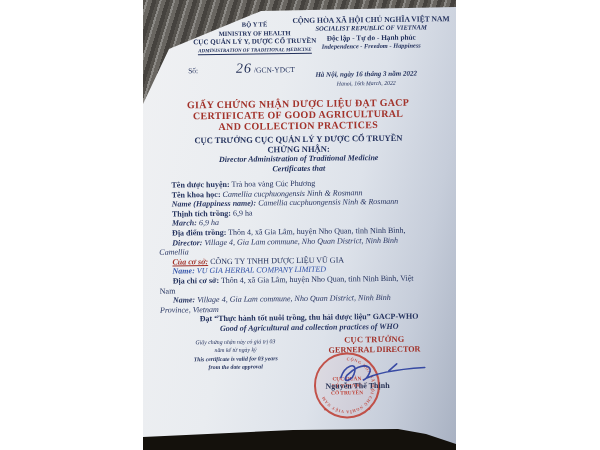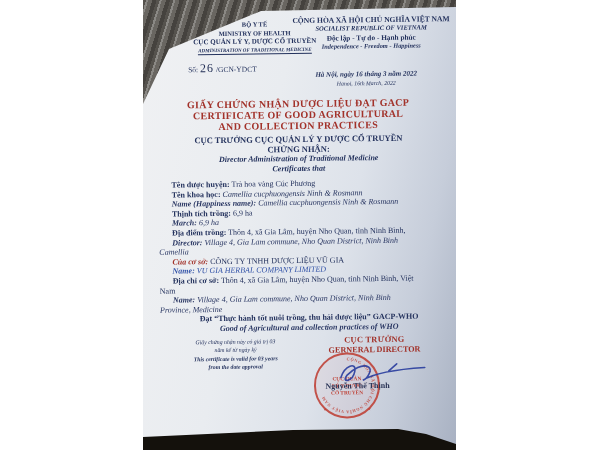--- a/index.html
+++ b/index.html
@@ -21,21 +21,21 @@
   .abs{position:absolute;}
   .ctr{text-align:center;}
   
   #hdr-left{left:39px;top:20px;width:150px;color:var(--navy,#25335e);}
   #hdr-left .l1{font-size:6.5px;font-weight:bold;line-height:8.5px;}
   #hdr-left .l2{font-size:6.5px;font-weight:bold;line-height:8.5px;}
   #hdr-left .l3{font-size:7px;font-weight:bold;line-height:9px;}
   #hdr-left .l4{font-size:5px;font-style:italic;font-weight:bold;line-height:7px;}
   #hdr-left .l4 span{border-bottom:0.5px solid var(--navy,#25335e);padding-bottom:1px;}
   #doc-number{left:47px;top:60px;font-size:7.5px;color:var(--navy,#25335e);white-space:nowrap;}
-  #doc-number .hand{font-size:12px;letter-spacing:1px;color:#1d2a52;}
+  #doc-number .hand{font-style:italic;font-size:14px;letter-spacing:1px;color:#1d2a52;margin-left:36px;}
   
   #hdr-right{left:148px;top:16px;width:165px;color:var(--navy,#25335e);}
   #hdr-right .l1{font-size:7.6px;font-weight:bold;line-height:9px;white-space:nowrap;}
   #hdr-right .l2{font-size:6.6px;font-weight:bold;font-style:italic;line-height:8.5px;}
   #hdr-right .l3{font-size:7.3px;font-weight:bold;line-height:9px;}
   #hdr-right .l4{font-size:6.4px;font-weight:bold;font-style:italic;line-height:8.5px;}
   #date-block{left:150px;top:71px;width:150px;color:var(--navy,#25335e);}
   #date-block .dv{font-size:7px;font-weight:bold;font-style:italic;line-height:9px;}
   #date-block .de{font-size:5.8px;font-style:italic;line-height:8px;}
   
@@ -48,21 +48,21 @@
   #subtitle .s3{font-size:8px;font-weight:bold;font-style:italic;line-height:9.6px;}
   #subtitle .s4{font-size:8px;font-weight:bold;font-style:italic;line-height:9.6px;}
   
   #body-block{left:16px;top:179px;width:288px;}
   .bl{height:9.6px;line-height:9.6px;font-size:8px;white-space:nowrap;
       text-indent:13px;color:var(--navy,#25335e);}
   .bl .lbl{font-weight:bold;}
   .bl.en{font-style:italic;color:#2a3763;}
   .bl.cont{text-indent:0;}
   .bl.blue{color:var(--blue,#3353a8);}
-  .bl .redlbl{color:var(--red,#a2322a);font-style:italic;}
+  .bl .redlbl{color:var(--red,#a2322a);font-style:italic;text-decoration:underline;}
   .bl.sci .val{font-style:italic;}
   .bl.center{text-align:center;text-indent:0;font-weight:bold;padding-left:10px;}
   
   #note{left:25px;top:337px;width:132px;color:var(--navy,#25335e);font-style:italic;}
   #note .n{font-size:5.8px;line-height:8.4px;}
   #note .nb{font-size:5.8px;line-height:8.4px;font-weight:bold;}
   #sign-title{left:150px;top:336px;width:160px;color:var(--red,#b03a30);font-weight:bold;}
   #sign-title .t1{font-size:8.4px;line-height:10px;letter-spacing:.3px;}
   #sign-title .t2{font-size:8.2px;line-height:10px;}
   #signer-name{left:150px;top:382px;width:125px;color:#2b3557;font-weight:bold;font-size:8px;}
@@ -121,21 +121,21 @@
         <div class="bl vn"><span class="lbl">Thịnh tích trồng:</span><span class="val"> 6,9 ha</span></div>
         <div class="bl en"><span class="lbl">March:</span><span class="val"> 6,9 ha</span></div>
         <div class="bl vn"><span class="lbl">Địa điểm trồng:</span><span class="val"> Thôn 4, xã Gia Lâm, huyện Nho Quan, tỉnh Ninh Bình,</span></div>
         <div class="bl en"><span class="lbl">Director:</span><span class="val"> Village 4, Gia Lam commune, Nho Quan District, Ninh Binh</span></div>
         <div class="bl en cont"><span class="val">Camellia</span></div>
         <div class="bl vn"><span class="lbl redlbl">Của cơ sở:</span><span class="val"> CÔNG TY TNHH DƯỢC LIỆU VŨ GIA</span></div>
         <div class="bl en blue"><span class="lbl">Name:</span><span class="val"> VU GIA HERBAL COMPANY LIMITED</span></div>
         <div class="bl vn"><span class="lbl">Địa chỉ cơ sở:</span><span class="val"> Thôn 4, xã Gia Lâm, huyện Nho Quan, tỉnh Ninh Bình, Việt</span></div>
         <div class="bl vn cont"><span class="val">Nam</span></div>
         <div class="bl en"><span class="lbl">Name:</span><span class="val"> Village 4, Gia Lam commune, Nho Quan District, Ninh Binh</span></div>
-        <div class="bl en cont"><span class="val">Province, Medicine</span></div>
+        <div class="bl en cont"><span class="val">Province, Vietnam</span></div>
         <div class="bl vn center"><span class="val">Đạt “Thực hành tốt nuôi trồng, thu hái dược liệu” GACP-WHO</span></div>
         <div class="bl en center"><span class="val">Good of Agricultural and collection practices of WHO</span></div>
       </div>
 
       <div class="abs ctr" id="note">
         <div class="n">Giấy chứng nhận này có giá trị 03</div>
         <div class="n">năm kể từ ngày ký</div>
         <div class="nb">This certificate is valid for 03 years</div>
         <div class="nb">from the date approval</div>
       </div>

